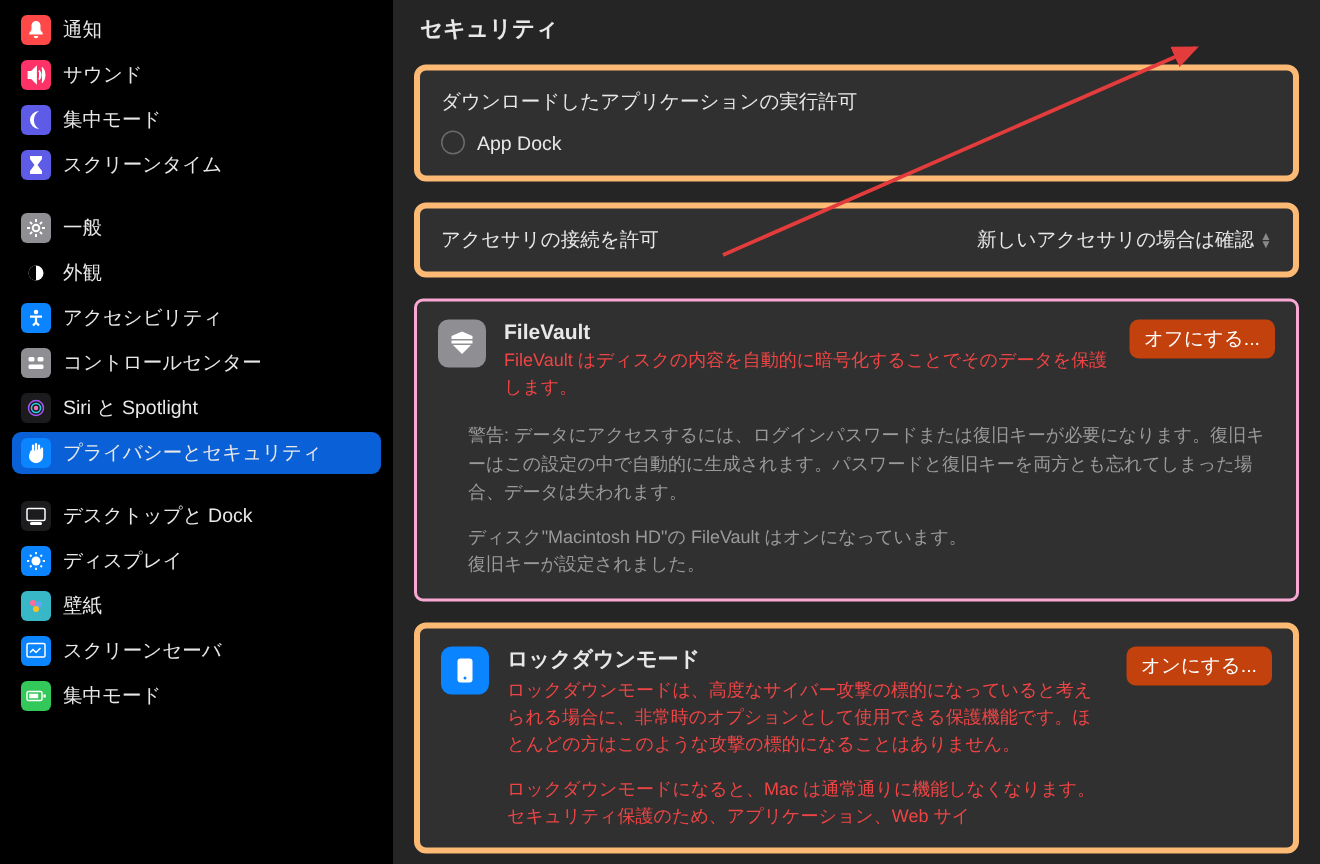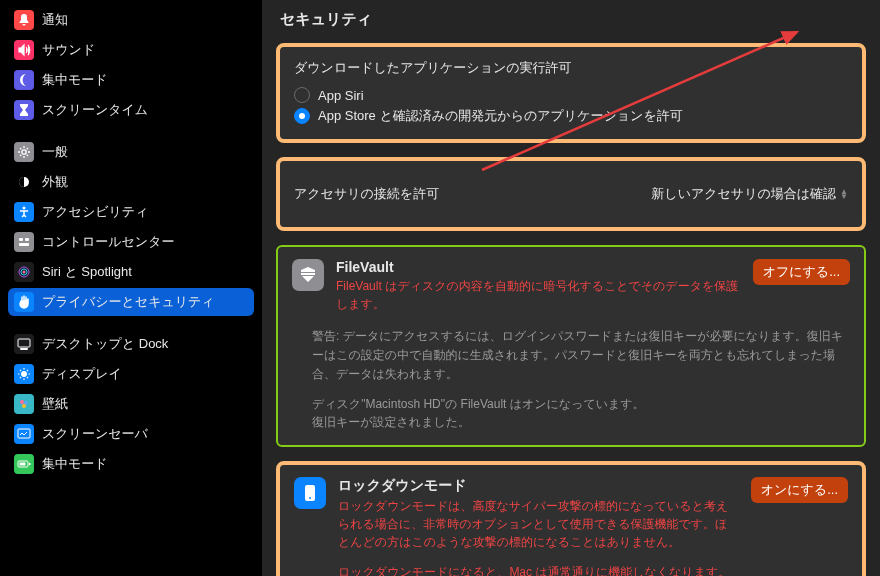--- a/index.html
+++ b/index.html
@@ -5,21 +5,21 @@
 * { margin:0; padding:0; box-sizing:border-box; }
 body { background:#1e1e1e; font-family:-apple-system,"Hiragino Sans",sans-serif; color:#e8e8e8; font-size:13px; width:880px; height:576px; overflow:hidden; display:flex; }
 .sidebar { width:262px; background:#000000; padding:6px 8px; overflow:hidden; }
 .side-item { display:flex; align-items:center; height:28px; padding:0 6px; border-radius:6px; margin-bottom:2px; cursor:pointer; gap:8px;}
 .side-item.sel { background:#0a60d6; }
 .ic { width:20px; height:20px; border-radius:4px; display:flex; align-items:center; justify-content:center; flex:0 0 20px; font-size:12px;}
 .sep { height:12px; }
 .main { flex:1; background:#252525; overflow:hidden; padding:0 14px 0 14px; position:relative;}
 .title { font-size:15px; font-weight:600; padding:10px 4px 14px 4px; }
 .panel { background:#303030; border:4px solid #fdba74; border-radius:8px; padding:12px 14px; margin-bottom:14px;}
-.panel.hl { border:2px solid #84cc16; border-radius:6px; }
+.panel.hl { border:2px solid #f9a8d4; border-radius:6px; }
 .radio { display:flex; align-items:center; gap:8px; padding:2px 0;}
 .rc { width:16px;height:16px;border-radius:50%;border:1px solid #6b6b6b;display:flex;align-items:center;justify-content:center;flex:0 0 16px;}
 .rc.on{background:#0a84ff;border-color:#0a84ff;}
 .rc.on::after{content:"";width:6px;height:6px;background:#fff;border-radius:50%;}
 .row { display:flex; align-items:center; justify-content:space-between;}
 .sel-btn{display:flex;align-items:center;gap:4px;color:#e8e8e8;}
 .chev{display:flex;flex-direction:column;line-height:5px;font-size:8px;color:#888;}
 .item{display:flex;gap:12px;align-items:flex-start;}
 .item-ic{width:32px;height:32px;border-radius:7px;display:flex;align-items:center;justify-content:center;flex:0 0 32px;font-size:18px;}
 .item-body{flex:1;min-width:0;}
@@ -172,29 +172,25 @@
     </div>
   </div>
 
 <div class="main">
   <div class="title">セキュリティ</div>
 
   <div class="panel">
     <div class="pheading">ダウンロードしたアプリケーションの実行許可</div>
     <div class="radio">
       <div class="rc"></div>
-      <span>App Siri</span>
-    </div>
-    <div class="radio">
-      <div class="rc on"></div>
-      <span>App Store と確認済みの開発元からのアプリケーションを許可</span>
-    </div>
-  </div>
-
-  <div class="panel row" style="padding:24px 14px;">
+      <span>App Dock</span>
+    </div>
+  </div>
+
+  <div class="panel row" style="padding:12px 14px;">
     <span>アクセサリの接続を許可</span>
     <div class="sel-btn">
       <span>新しいアクセサリの場合は確認</span>
       <span class="chev">
           <span>▲</span>
           <span>▼</span>
         </span>
     </div>
   </div>
 

